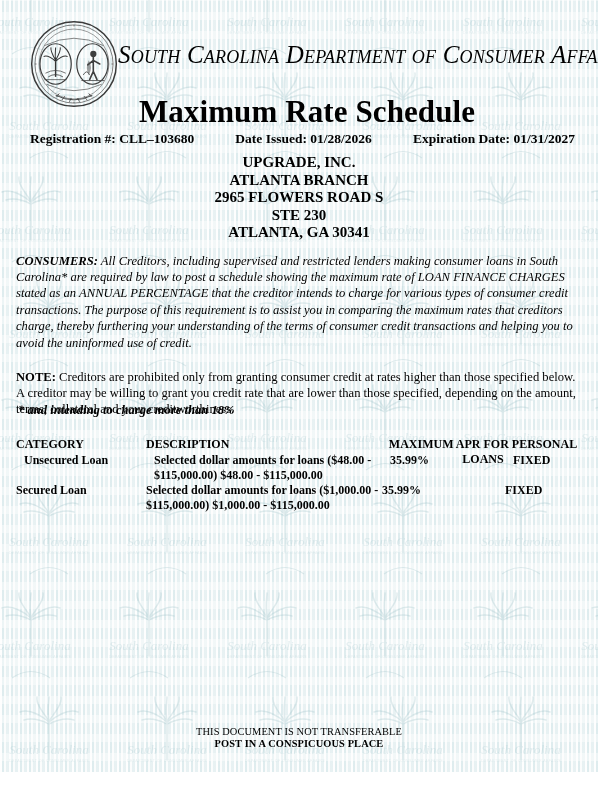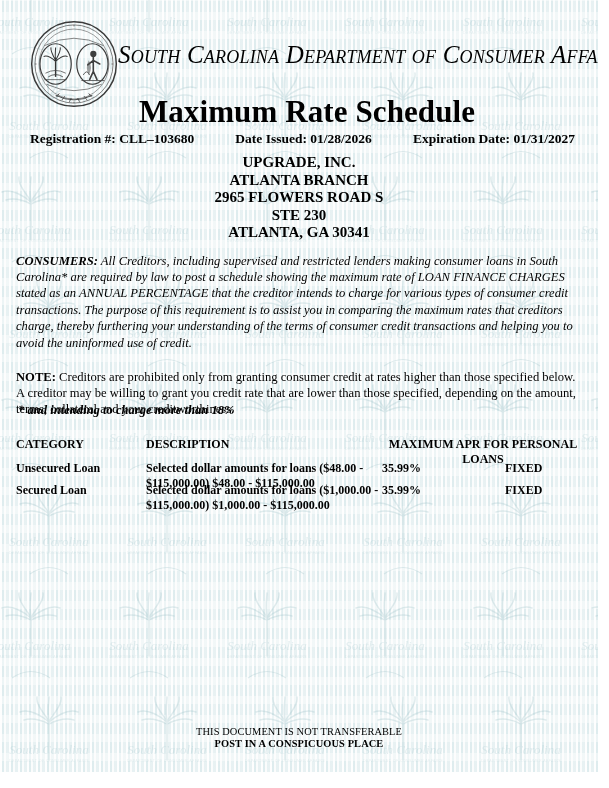--- a/index.html
+++ b/index.html
@@ -179,21 +179,21 @@
   }
   .rt-row { position: relative; }
   #rate-table-head { height: 15px; font-weight: bold; }
   .col-category    { position: absolute; left: 0px;   width: 105px; }
   .col-description { position: absolute; left: 105px; width: 265px; padding-left: 25px; }
   .col-apr-head    { position: absolute; left: 366px; width: 202px; text-align: center; }
   .col-apr         { position: absolute; left: 366px; width: 130px; text-align: left; }
   .col-type        { position: absolute; left: 489px; width: 79px;  }
   .rt-body-row { font-weight: bold; height: 30px; }
   .rt-body-row .col-description { line-height: 14.6px; }
-  #rate-row-0 { position: absolute; top: 16px;  left: 0; width: 568px; margin-top: 8px; }
+  #rate-row-0 { position: absolute; top: 16px;  left: 8px; width: 568px; }
   #rate-row-1 { position: absolute; top: 46px;  left: 0; width: 568px; }
 
   
   #doc-footer {
     position: absolute;
     left: 0;
     top: 726px;
     width: 598px;
     text-align: center;
     font-size: 10.4px;

